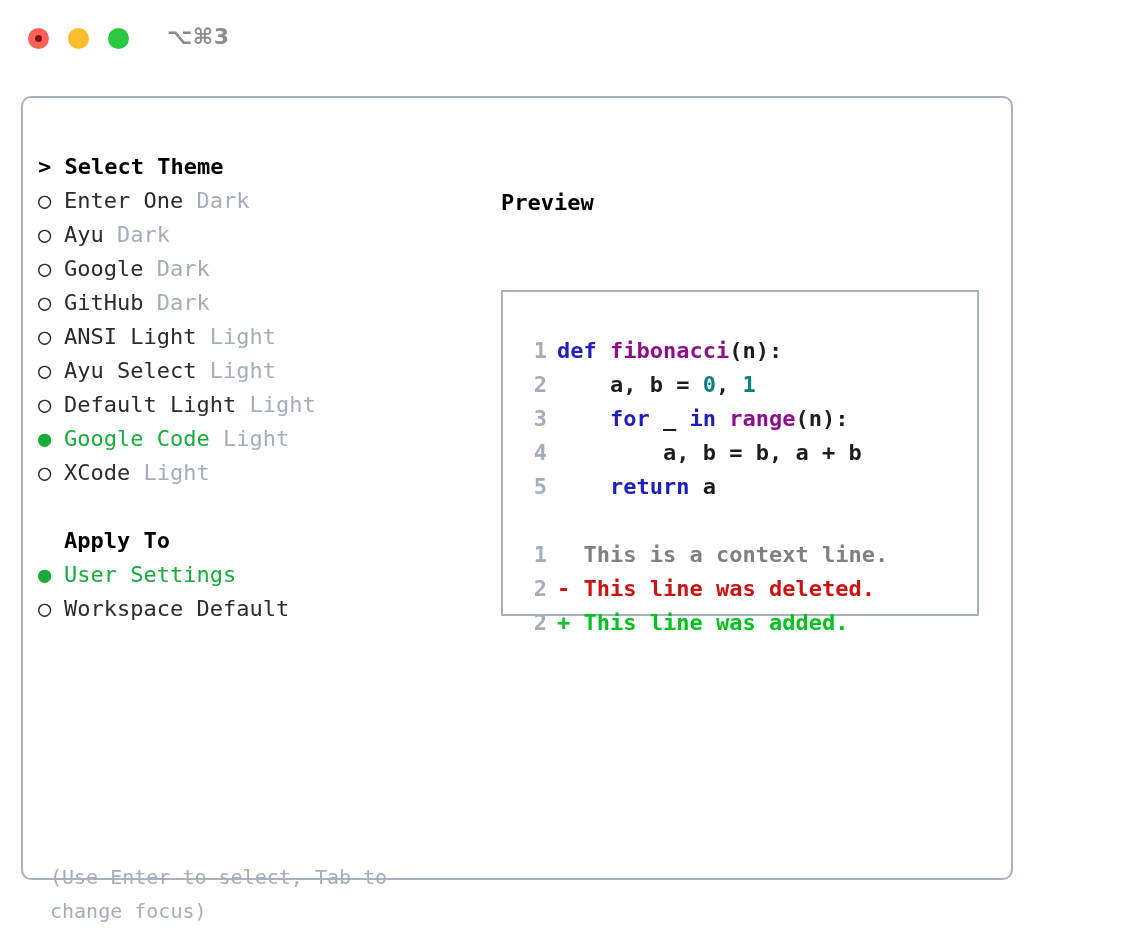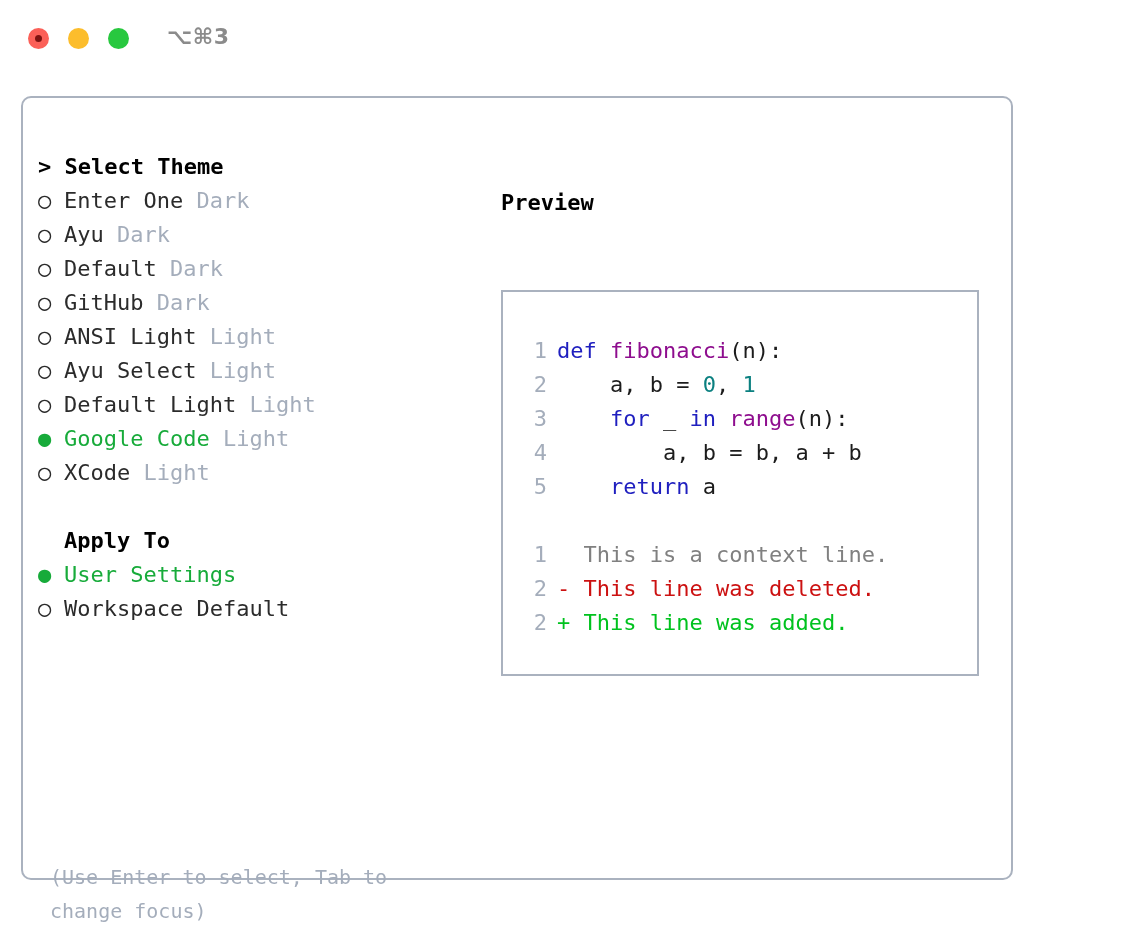--- a/index.html
+++ b/index.html
@@ -135,24 +135,25 @@
     font-weight: bold;
     color: #000000;
     line-height: 34px;
   }
 
   #preview-box {
     position: absolute;
     left: 0;
     top: 104px;
     width: 478px;
-    height: 386px;
+    height: 326px;
     border: 2px solid #aab2bf;
     box-sizing: border-box;
     background: #ffffff;
+    font-weight: bold;
   }
 
   #code-area {
     position: absolute;
     left: 18px;
     top: 42px;
     font-size: 22px;
     line-height: 34px;
     white-space: pre;
   }
@@ -189,21 +190,21 @@
     <div id="win-title">⌥⌘3</div>
   </div>
 
   <div id="panel">
 
     <div id="left-col">
       <div class="row heading">&gt; Select Theme</div>
       <div id="theme-list">
           <div class="row"><span class="marker">○</span><span class="theme-name">Enter One</span><span> </span><span class="theme-kind">Dark</span></div>
           <div class="row"><span class="marker">○</span><span class="theme-name">Ayu</span><span> </span><span class="theme-kind">Dark</span></div>
-          <div class="row"><span class="marker">○</span><span class="theme-name">Default</span><span> </span><span class="theme-kind">Dark</span></div>
+          <div class="row"><span class="marker">○</span><span class="theme-name">Google</span><span> </span><span class="theme-kind">Dark</span></div>
           <div class="row"><span class="marker">○</span><span class="theme-name">GitHub</span><span> </span><span class="theme-kind">Dark</span></div>
           <div class="row"><span class="marker">○</span><span class="theme-name">ANSI Light</span><span> </span><span class="theme-kind">Light</span></div>
           <div class="row"><span class="marker">○</span><span class="theme-name">Ayu Select</span><span> </span><span class="theme-kind">Light</span></div>
           <div class="row"><span class="marker">○</span><span class="theme-name">Default Light</span><span> </span><span class="theme-kind">Light</span></div>
           <div class="row"><span class="marker sel">●</span><span class="theme-name sel">Google Code</span><span> </span><span class="theme-kind">Light</span></div>
           <div class="row"><span class="marker">○</span><span class="theme-name">XCode</span><span> </span><span class="theme-kind">Light</span></div>
         </div>
 
       <div class="spacer"></div>
 

